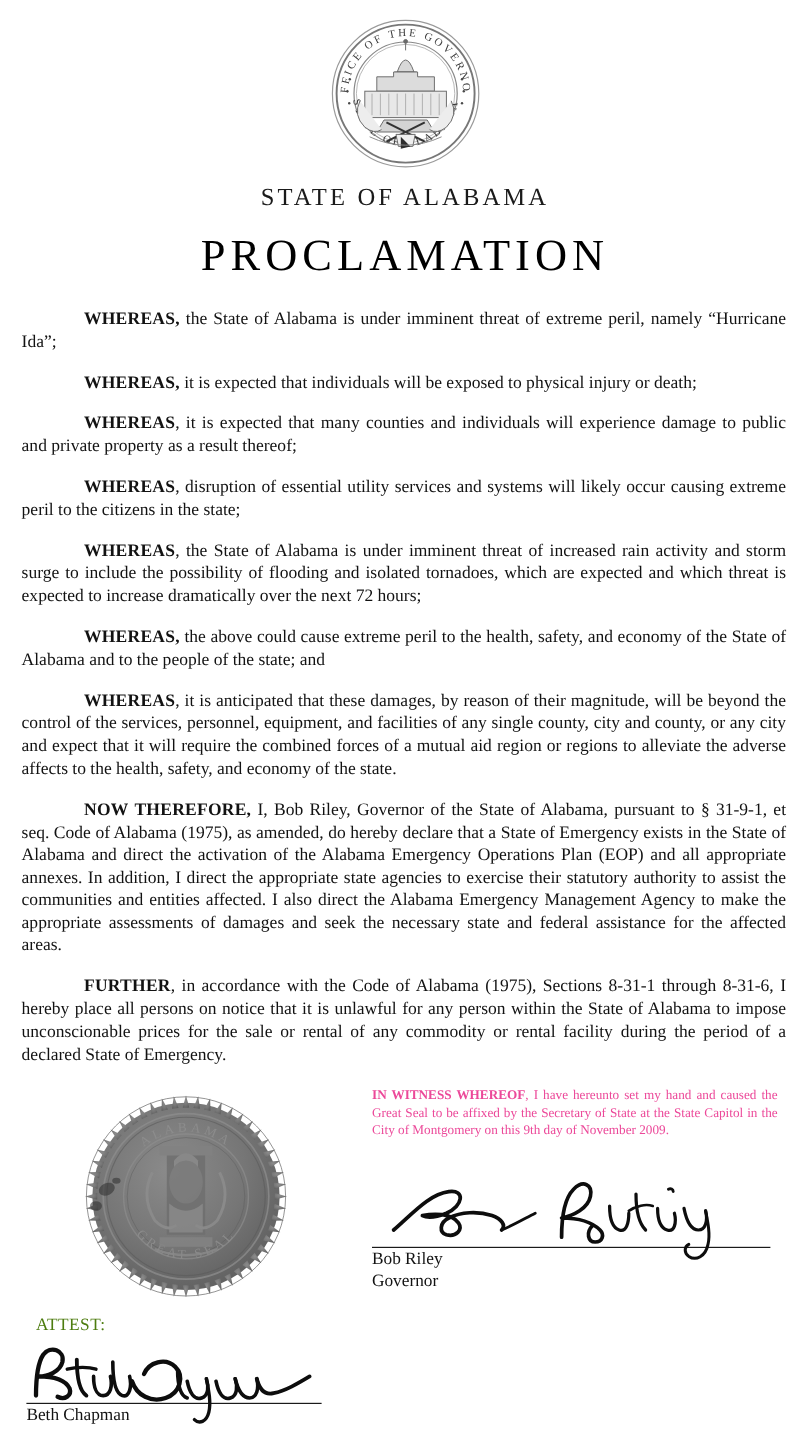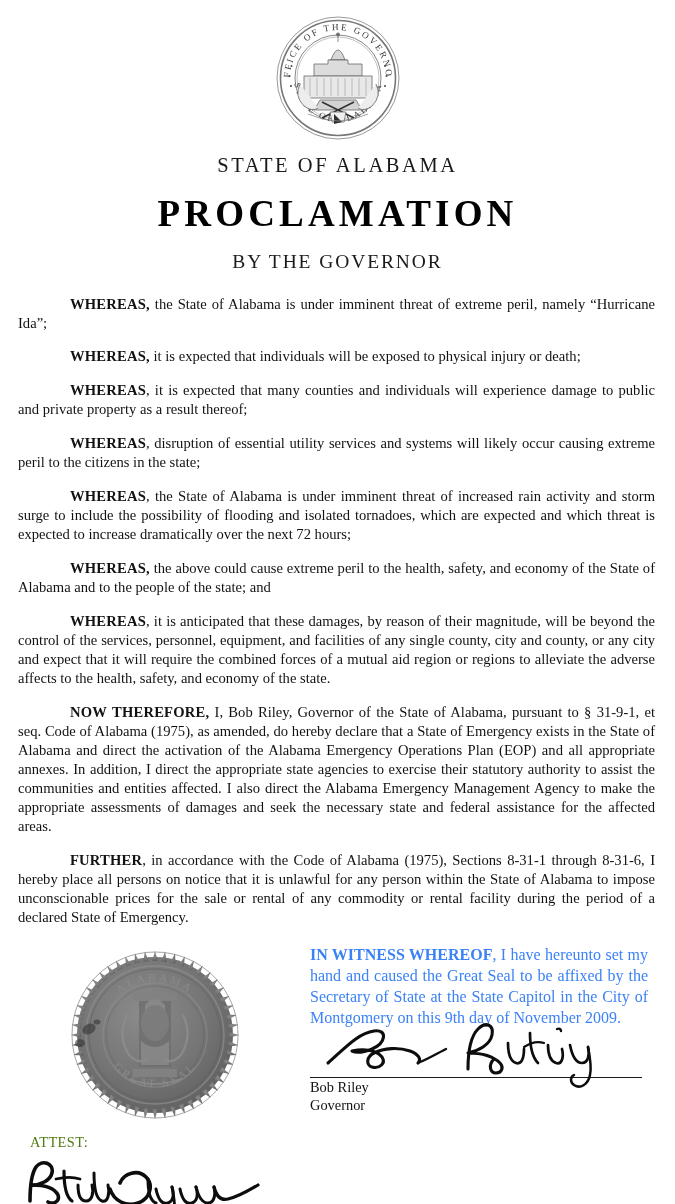--- a/index.html
+++ b/index.html
@@ -43,21 +43,21 @@
   }
   .state-line {
     font-size: 20.5px;
     letter-spacing: 2.6px;
     font-weight: 400;
     color: #1a1a1a;
     line-height: 1.1;
   }
   .proclamation {
     font-size: 37px;
-    font-weight: 700;
+    font-weight: 400;
     letter-spacing: 4.2px;
     color: #000000;
     line-height: 1.15;
     margin-top: 16px;
   }
   .by-governor {
     font-size: 19.5px;
     letter-spacing: 1.9px;
     color: #1a1a1a;
     line-height: 1.1;
@@ -97,24 +97,24 @@
     left: 67px;
     top: 8px;
     width: 177px;
     height: 172px;
   }
   .witness {
     position: absolute;
     left: 310px;
     top: 3px;
     width: 338px;
-    font-size: 16px;
+    font-size: 11px;
     line-height: 1.32;
     text-align: justify;
-    color: #3b82f6;
+    color: #ec4899;
   }
   .witness b { font-weight: 700; }
 
   .sig-gov {
     position: absolute;
     left: 310px;
     top: 78px;
     width: 338px;
     font-family: Liberation Serif, serif;
   }
@@ -210,21 +210,20 @@
           <path d="M102,70 Q108,82 98,92 Q90,98 84,94" fill="#ededed"></path>
           <path d="M34,100 Q64,114 94,100" stroke="#8a8a8a"></path>
         </g>
       </svg>
     </div>
   </div>
 
   <div class="title-block">
     <div class="state-line">STATE OF ALABAMA</div>
     <div class="proclamation">PROCLAMATION</div>
-    <div class="by-governor">BY THE GOVERNOR</div>
   </div>
 
   <div class="body-text">
     <p class="clause">
       <b>WHEREAS,</b><span> the State of Alabama is under imminent threat of extreme peril, namely “Hurricane Ida”;</span>
     </p>
     <p class="clause">
       <b>WHEREAS,</b><span> it is expected that individuals will be exposed to physical injury or death;</span>
     </p>
     <p class="clause">

